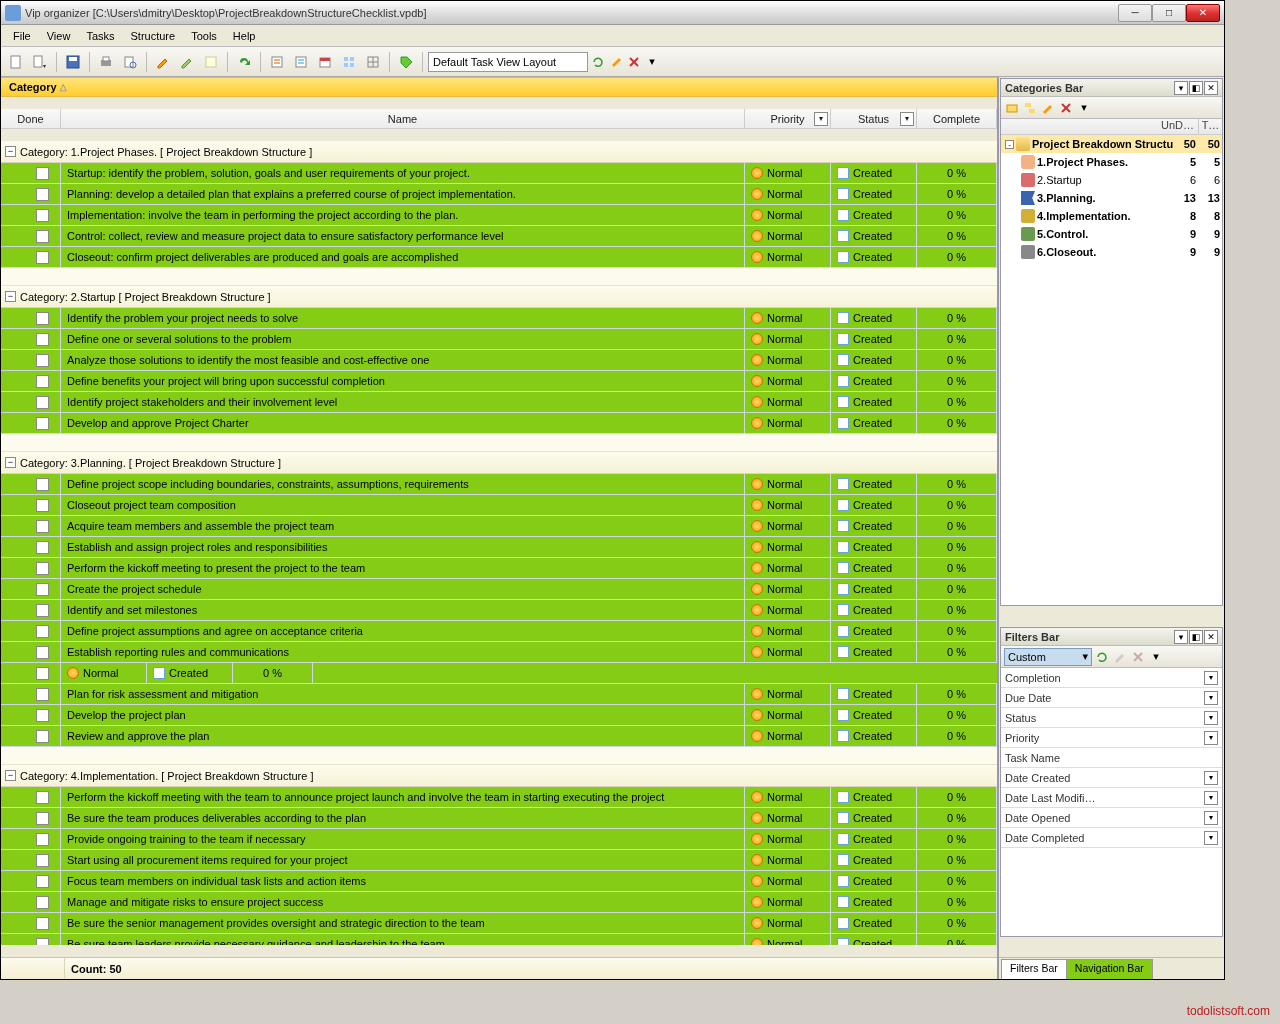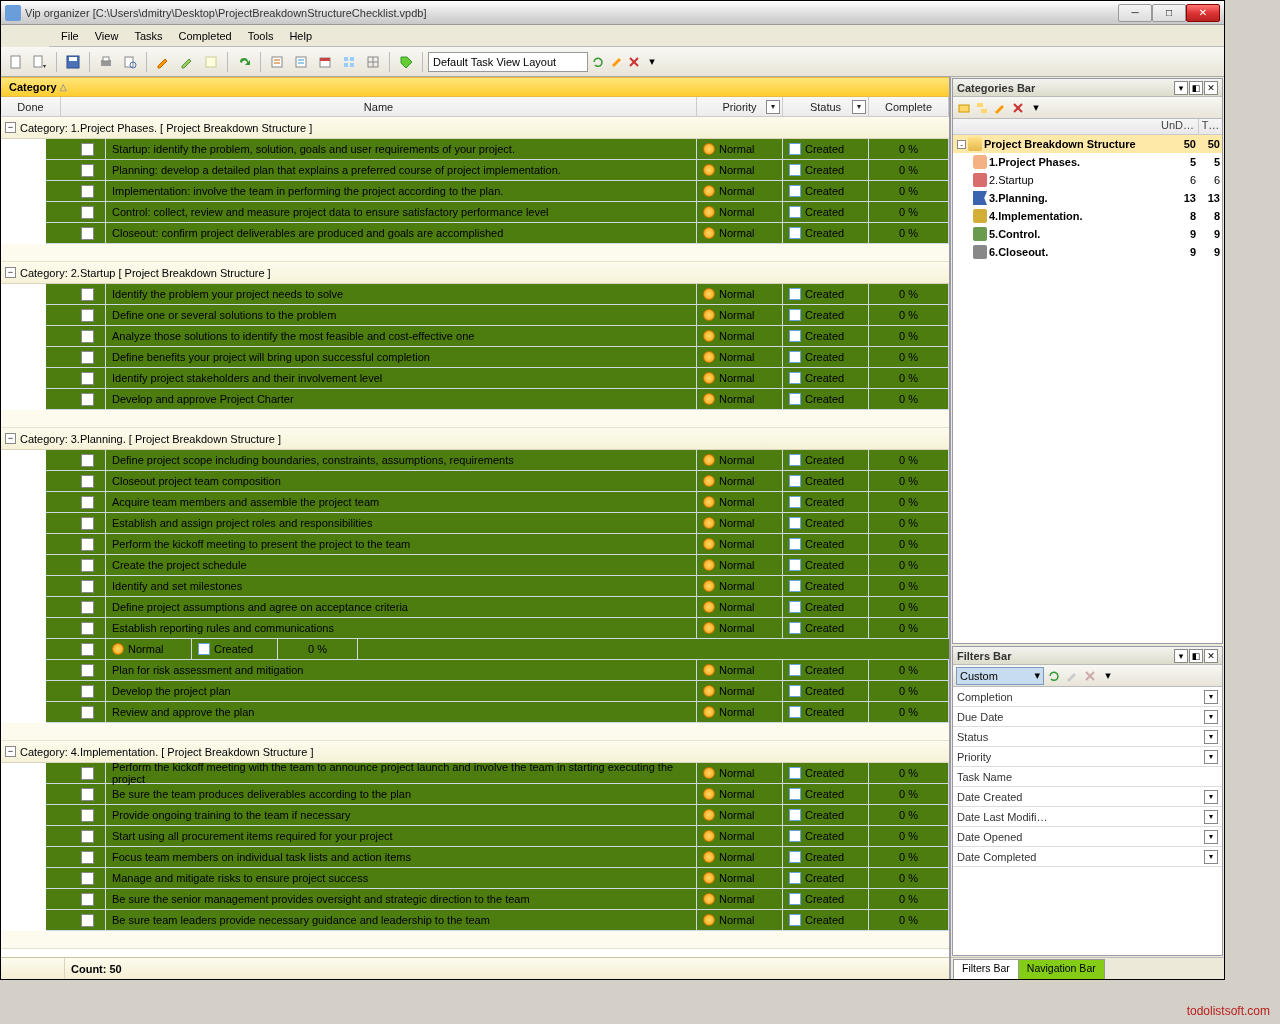--- a/index.html
+++ b/index.html
@@ -4,57 +4,57 @@
 <style>
 * { box-sizing: border-box; margin: 0; padding: 0; font-family: Tahoma, Arial, sans-serif; font-size: 11px; }
 body { background: #d4d0c8; overflow: hidden; }
 .app { width: 1225px; height: 980px; display: flex; flex-direction: column; background: #ece9d8; border: 1px solid #000; }
 .titlebar { height: 24px; background: linear-gradient(#fff,#e0e0e0,#c8c8c8); display:flex; align-items:center; padding:0 4px; border-bottom:1px solid #999; }
 .titlebar .icon { width:16px; height:16px; background:#6a9edb; border-radius:2px; margin-right:4px; }
 .titlebar .title { flex:1; color:#333; }
 .winbtns { display:flex; gap:0; }
 .winbtn { width:34px; height:18px; background:linear-gradient(#f4f4f4,#ddd); border:1px solid #999; border-radius:2px; display:flex; align-items:center; justify-content:center; font-size:10px; cursor:pointer; }
 .winbtn.close { background:linear-gradient(#f77,#d33,#b22); color:#fff; border-color:#800; }
-.menubar { height:22px; background:#ece9d8; display:flex; align-items:center; padding:0 4px; border-bottom:1px solid #bbb;margin-left:48px; }
+.menubar { height:22px; background:#ece9d8; display:flex; align-items:center; padding:0 4px; border-bottom:1px solid #bbb; }
 .menuitem { padding:3px 8px; cursor:pointer; }
 .toolbar { height:30px; background:linear-gradient(#f8f8f4,#e8e4d8); display:flex; align-items:center; padding:14px 4px; gap:2px; border-bottom:1px solid #aaa; }
 .tbtn { width:22px; height:22px; border:1px solid transparent; display:flex; align-items:center; justify-content:center; cursor:pointer; border-radius:2px; }
 .tsep { width:1px; height:20px; background:#bbb; margin:0 3px; }
 .layoutbox { height:20px; width:160px; background:#fff; border:1px solid #999; padding:0 4px; display:flex; align-items:center; }
 .content { flex:1; display:flex; overflow:hidden; }
-.mainpane { flex:1; display:flex; flex-direction:column; overflow:hidden; border-right:2px solid #99a; }
+.mainpane { flex:1; display:flex; flex-direction:column; overflow:hidden; border-right:2px solid #99a;gap:12px; }
 .groupbar { height:20px; background:linear-gradient(#ffe57a,#ffcd2f); border-top:1px solid #e8bc3e; border-bottom:1px solid #e8bc3e; display:flex; align-items:center; padding:0 8px; font-weight:bold; }
 .groupbar .tri { margin-left:3px; font-size:9px; color:#999; }
 .colhdr { height:20px; background:linear-gradient(#f9f9f9,#ececec); display:flex; border-bottom:1px solid #ccc; }
 .colhdr > div { border-right:1px solid #ccc; display:flex; align-items:center; justify-content:center; padding:0 4px; color:#222; }
 .col-done { width:60px; }
 .col-name { flex:1; }
 .col-pri { width:86px; position:relative; }
 .col-stat { width:86px; position:relative; }
 .col-comp { width:80px; }
 .dropbtn { position:absolute; right:2px; width:14px; height:14px; background:#fff; border:1px solid #888; font-size:8px; display:flex; align-items:center; justify-content:center; }
 .list { flex:1; overflow-y:auto; background:#fff; }
 .catrow { height:22px; background:linear-gradient(#fdfbed,#f6f2d8); border-bottom:1px solid #d9d4bb; display:flex; align-items:center; padding-left:4px; }
 .catrow .exp { width:11px; height:11px; border:1px solid #888; background:#fff; margin-right:4px; font-size:9px; display:flex; align-items:center; justify-content:center; cursor:pointer; line-height:1; }
 .catlabel { color:#000; }
-.taskrow { height:21px; background:#4d7c0f; border-bottom:1px solid #cdd8e4; display:flex;margin-left:45px; }
+.taskrow { height:21px; background:#84cc16; border-bottom:1px solid #cdd8e4; display:flex; }
 .taskrow > div { border-right:1px solid #cdd8e4; display:flex; align-items:center; }
 .taskrow .col-done { justify-content:center; }
 .taskrow .col-name { padding-left:6px; }
 .taskrow .col-pri, .taskrow .col-stat { padding-left:6px; gap:4px; }
 .taskrow .col-comp { justify-content:center; }
 .chk { width:13px; height:13px; background:#fff; border:1px solid #888; margin-left:24px; }
 .pri-icon { width:12px; height:12px; background:radial-gradient(#ffd966,#f59e0b); border-radius:50%; border:1px solid #c77400; }
 .stat-icon { width:12px; height:12px; background:#fff; border:1px solid #6aa3db; position:relative; }
 .stat-icon::after { content:''; position:absolute; left:1px; top:0; width:7px; height:7px; border-top:2px solid #f59e0b; border-left:2px solid #f59e0b; transform:rotate(45deg); display:none; }
 .padrow { height:18px; background:#fdfbed; border-bottom:1px solid #e6e2cc; }
 .footer { height:22px; background:linear-gradient(#fdfbed,#f3eed2); border-top:1px solid #ccc69f; display:flex; align-items:center; }
 .footer .fblank { width:64px; border-right:1px solid #d9d4bb; height:100%; }
 .footer .fcount { padding-left:6px; font-weight:bold; }
-.sidepane { width:273px; display:flex; flex-direction:column; background:#ece9d8; }
+.sidepane { width:225px; display:flex; flex-direction:column; background:#ece9d8;gap:19px; }
 .panel { display:flex; flex-direction:column; border:1px solid #99a; margin:1px; }
 .panelhdr { height:18px; background:linear-gradient(#f4f4f0,#dcdccc); display:flex; align-items:center; padding:0 4px; border-bottom:1px solid #bbb; }
 .panelhdr .ptitle { flex:1; font-weight:bold; color:#333; }
 .pbtn { width:14px; height:14px; border:1px solid #888; margin-left:1px; font-size:9px; display:flex; align-items:center; justify-content:center; cursor:pointer; background:#fff; }
 .panelbar { height:22px; background:linear-gradient(#f8f8f4,#e8e4d8); display:flex; align-items:center; padding:0 3px; gap:2px; border-bottom:1px solid #bbb; }
 .catpanel { flex:1; }
 .treearea { flex:1; background:#fff; overflow:auto; position:relative; }
 .treehdr { height:16px; background:linear-gradient(#f6f6f6,#e8e8e8); border-bottom:1px solid #ccc; display:flex; justify-content:flex-end; font-size:10px; color:#444; }
 .treehdr span { width:24px; text-align:center; border-left:1px solid #ccc; }
 .treerow { height:18px; display:flex; align-items:center; padding-left:2px; }
@@ -97,21 +97,21 @@
       <div class="winbtn">─</div>
       <div class="winbtn">□</div>
       <div class="winbtn close">✕</div>
     </div>
   </div>
 
   <div class="menubar" id="menubar">
       <div class="menuitem">File</div>
       <div class="menuitem">View</div>
       <div class="menuitem">Tasks</div>
-      <div class="menuitem">Completed</div>
+      <div class="menuitem">Structure</div>
       <div class="menuitem">Tools</div>
       <div class="menuitem">Help</div>
     </div>
 
   <div class="toolbar">
     <div class="tbtn">
         <svg width="14" height="14">
           <rect x="2" y="1" width="9" height="12" fill="#fff" stroke="#888"></rect>
         </svg>
       </div>

